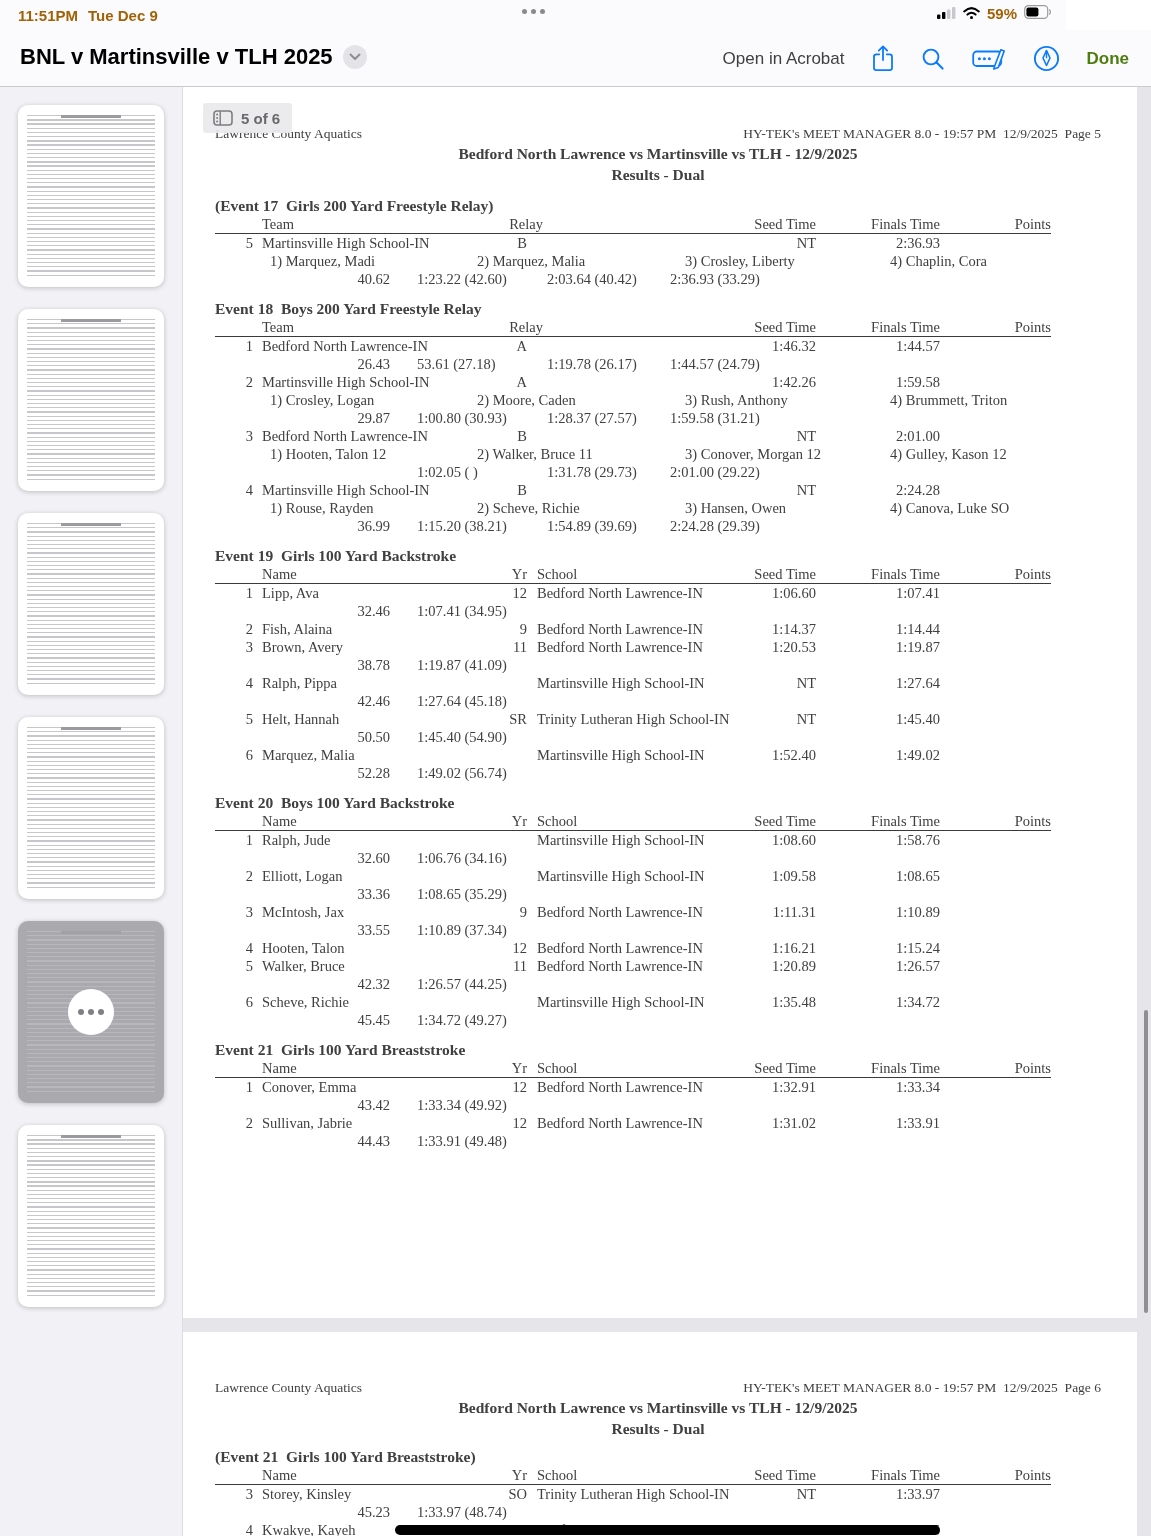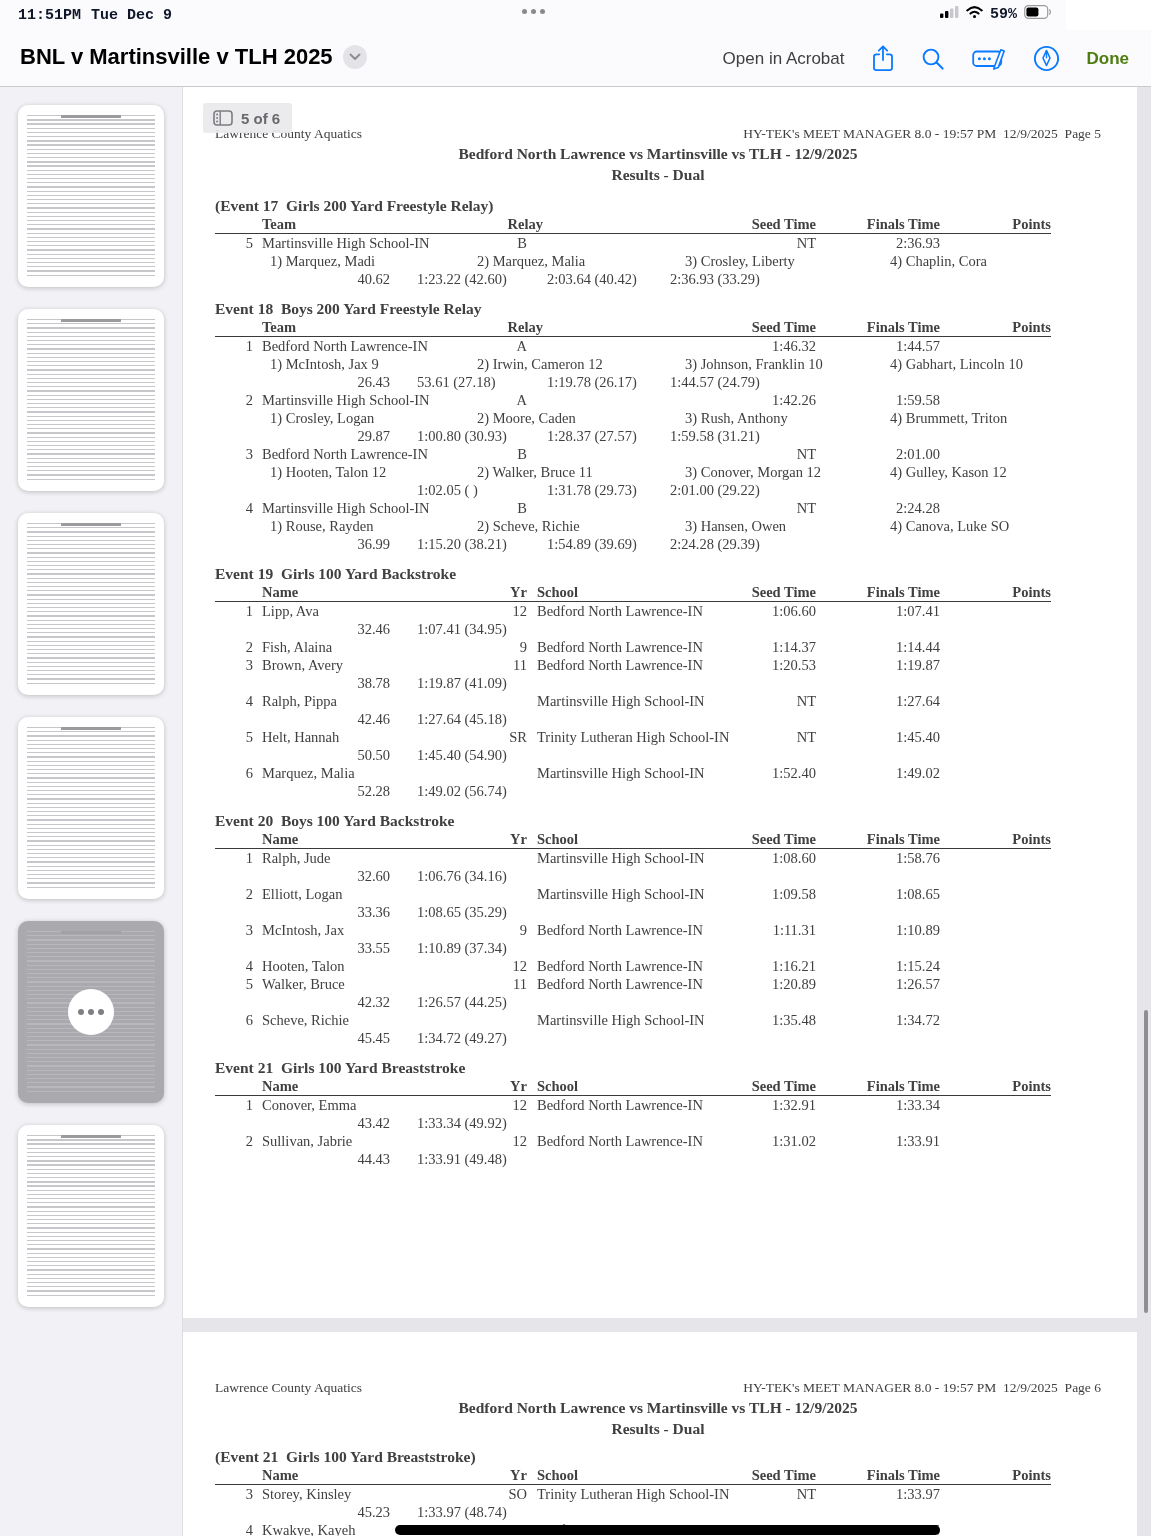--- a/index.html
+++ b/index.html
@@ -1,20 +1,20 @@
 <!DOCTYPE html>
 <html><head>
 <meta charset="utf-8">
 <style>
   * { margin:0; padding:0; box-sizing:border-box; }
   html,body { width:1151px; height:1536px; overflow:hidden; background:#fff;
     font-family:"Liberation Sans", sans-serif; }
   
   .status-bar { position:absolute; left:0; top:0; width:1066px; height:30px;
-    background:#fbfbfd; display:flex; align-items:center; font-size:15px; font-weight:600; color:#0f172a;font-family:Liberation Mono, monospace; }
+    background:#fbfbfd; display:flex; align-items:center; font-size:15px; font-weight:600; color:#a16207; }
   .status-left { position:absolute; left:18px; top:7px; display:flex; gap:10px; }
   .status-center { position:absolute; left:0; right:0; top:9px; display:flex; justify-content:center; gap:4px; }
   .status-center i { width:5px; height:5px; border-radius:50%; background:#8a8a8e; }
   .status-right { position:absolute; right:14px; top:5px; display:flex; align-items:center; gap:7px; }
   
   .toolbar { position:absolute; left:0; top:30px; width:1151px; height:57px;
     background:#fbfbfd; border-bottom:1px solid #c9c9ce; }
   .doc-name { position:absolute; left:20px; top:14px; display:flex; align-items:center; gap:10px; }
   .doc-name .t { font-size:22px; font-weight:700; color:#000; }
   .chev-circle { width:24px; height:24px; border-radius:50%; background:#e3e3e8;
@@ -55,21 +55,21 @@
   .page-6 .event { margin-top:8px; }
   .event-title { font-weight:700; font-size:15.5px; line-height:19px; white-space:pre; }
   .rtable { width:836px; font-size:14.5px; }
   .trow { display:grid; grid-template-columns:38px 190px 84px 215px 74px 124px 111px;
     line-height:18px; white-space:nowrap; }
   .trow .c1 { text-align:right; }
   .trow .c2 { padding-left:9px; }
   .trow .c3 { text-align:right; }
   .trow .c4 { padding-left:10px; }
   .trow .c5, .trow .c6, .trow .c7 { text-align:right; }
-  .thead { font-weight:700; border-bottom:1.5px solid #3a3a3a; }
+  .thead { font-weight:400; border-bottom:1.5px solid #3a3a3a; }
   .thead.relay .c3 { position:relative; left:16px; }
   .row-wrap { position:relative; }
   .swimmers { display:grid; grid-template-columns:207px 208px 205px auto;
     padding-left:55px; line-height:18px; white-space:nowrap; font-size:14.5px; }
   .splits { display:grid; grid-template-columns:175px 150px 128px 160px;
     line-height:18px; white-space:nowrap; font-size:14.5px; }
   .splits .s1 { text-align:right; }
   .splits .s2 { padding-left:27px; }
   .splits .s3 { padding-left:7px; }
   .splits .s4 { padding-left:2px; }
@@ -258,26 +258,20 @@
           <div class="row-wrap">
             <div class="trow">
               <span class="c1">1</span>
               <span class="c2">Bedford North Lawrence-IN</span>
               <span class="c3">A</span>
               <span class="c4"></span>
               <span class="c5">1:46.32</span>
               <span class="c6">1:44.57</span>
               <span class="c7"></span>
             </div>
-            <div class="swimmers">
-              <span>1) McIntosh, Jax 9</span>
-              <span>2) Irwin, Cameron 12</span>
-              <span>3) Johnson, Franklin 10</span>
-              <span>4) Gabhart, Lincoln 10</span>
-            </div>
             <div class="splits">
               <span class="s1">26.43</span>
               <span class="s2">53.61 (27.18)</span>
               <span class="s3">1:19.78 (26.17)</span>
               <span class="s4">1:44.57 (24.79)</span>
             </div>
           </div>
           <div class="row-wrap">
             <div class="trow">
               <span class="c1">2</span>

